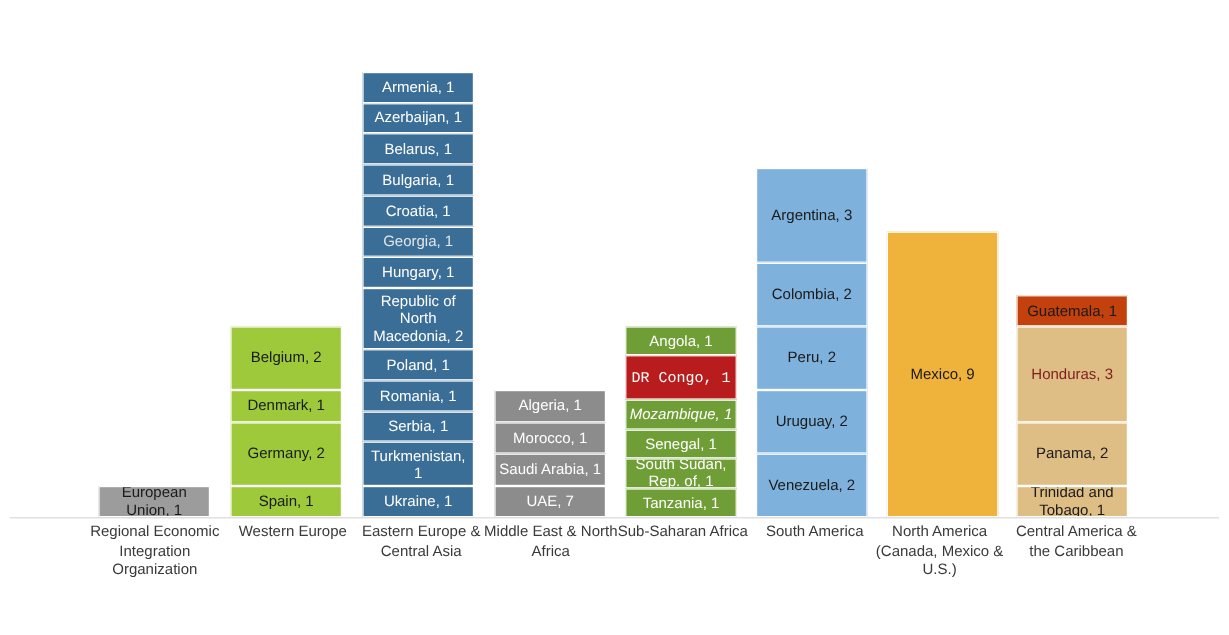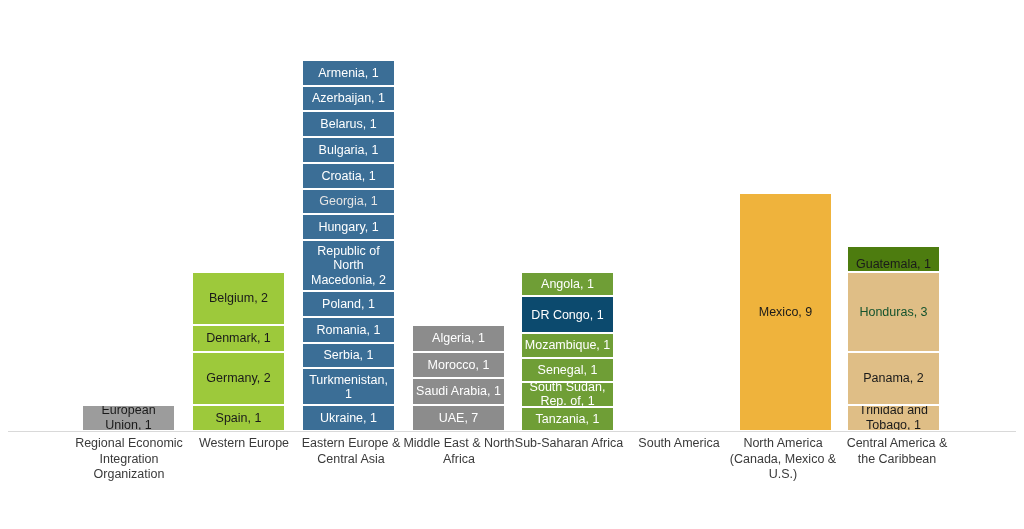--- a/index.html
+++ b/index.html
@@ -155,47 +155,64 @@
           <span class="seg-label">Saudi Arabia, 1</span>
         </div>
         <div class="segment" style="height: 26.5px; background: rgb(140, 140, 140); color: rgb(255, 255, 255);">
           <span class="seg-label">UAE, 7</span>
         </div>
       </div>
       <div class="bar-column" style="left: 521px; width: 93px; height: 159px;">
         <div class="segment" style="height: 26.5px; background: rgb(111, 158, 54); color: rgb(255, 255, 255);">
           <span class="seg-label">Angola, 1</span>
         </div>
-        <div class="segment" style="height: 40px; background: #0c4a6e; color: rgb(255, 255, 255);">
+        <div class="segment" style="height: 40px; background: #b91c1c; color: rgb(255, 255, 255); font-family: Liberation Mono, monospace;">
           <span class="seg-label">DR Congo, 1</span>
         </div>
-        <div class="segment" style="height: 26.5px; background: rgb(111, 158, 54); color: rgb(255, 255, 255);">
+        <div class="segment" style="height: 26.5px; background: rgb(111, 158, 54); color: rgb(255, 255, 255); font-style: italic;">
           <span class="seg-label">Mozambique, 1</span>
         </div>
         <div class="segment" style="height: 26.5px; background: rgb(111, 158, 54); color: rgb(255, 255, 255);">
           <span class="seg-label">Senegal, 1</span>
         </div>
         <div class="segment" style="height: 26.5px; background: rgb(111, 158, 54); color: rgb(255, 255, 255);">
           <span class="seg-label">South Sudan,
 Rep. of, 1</span>
         </div>
         <div class="segment" style="height: 26.5px; background: rgb(111, 158, 54); color: rgb(255, 255, 255);">
           <span class="seg-label">Tanzania, 1</span>
+        </div>
+      </div>
+      <div class="bar-column" style="left: 630px; width: 93px; height: 291.5px;">
+        <div class="segment" style="height: 79.5px; background: rgb(126, 178, 220); color: rgb(26, 26, 26);">
+          <span class="seg-label">Argentina, 3</span>
+        </div>
+        <div class="segment" style="height: 53px; background: rgb(126, 178, 220); color: rgb(26, 26, 26);">
+          <span class="seg-label">Colombia, 2</span>
+        </div>
+        <div class="segment" style="height: 53px; background: rgb(126, 178, 220); color: rgb(26, 26, 26);">
+          <span class="seg-label">Peru, 2</span>
+        </div>
+        <div class="segment" style="height: 53px; background: rgb(126, 178, 220); color: rgb(26, 26, 26);">
+          <span class="seg-label">Uruguay, 2</span>
+        </div>
+        <div class="segment" style="height: 53px; background: rgb(126, 178, 220); color: rgb(26, 26, 26);">
+          <span class="seg-label">Venezuela, 2</span>
         </div>
       </div>
       <div class="bar-column" style="left: 739px; width: 93px; height: 238.5px;">
         <div class="segment" style="height: 238.5px; background: rgb(239, 179, 60); color: rgb(26, 26, 26);">
           <span class="seg-label">Mexico, 9</span>
         </div>
       </div>
       <div class="bar-column" style="left: 847px; width: 93px; height: 185.5px;">
-        <div class="segment" style="height: 26.5px; background: #4d7c0f; color: rgb(26, 26, 26); align-items: flex-end;">
+        <div class="segment" style="height: 26.5px; background: #c2410c; color: rgb(26, 26, 26);">
           <span class="seg-label">Guatemala, 1</span>
         </div>
-        <div class="segment" style="height: 79.5px; background: rgb(223, 190, 134); color: #14532d;">
+        <div class="segment" style="height: 79.5px; background: rgb(223, 190, 134); color: #7f1d1d;">
           <span class="seg-label">Honduras, 3</span>
         </div>
         <div class="segment" style="height: 53px; background: rgb(223, 190, 134); color: rgb(26, 26, 26);">
           <span class="seg-label">Panama, 2</span>
         </div>
         <div class="segment" style="height: 26.5px; background: rgb(223, 190, 134); color: rgb(26, 26, 26);">
           <span class="seg-label">Trinidad and
 Tobago, 1</span>
         </div>
       </div>

